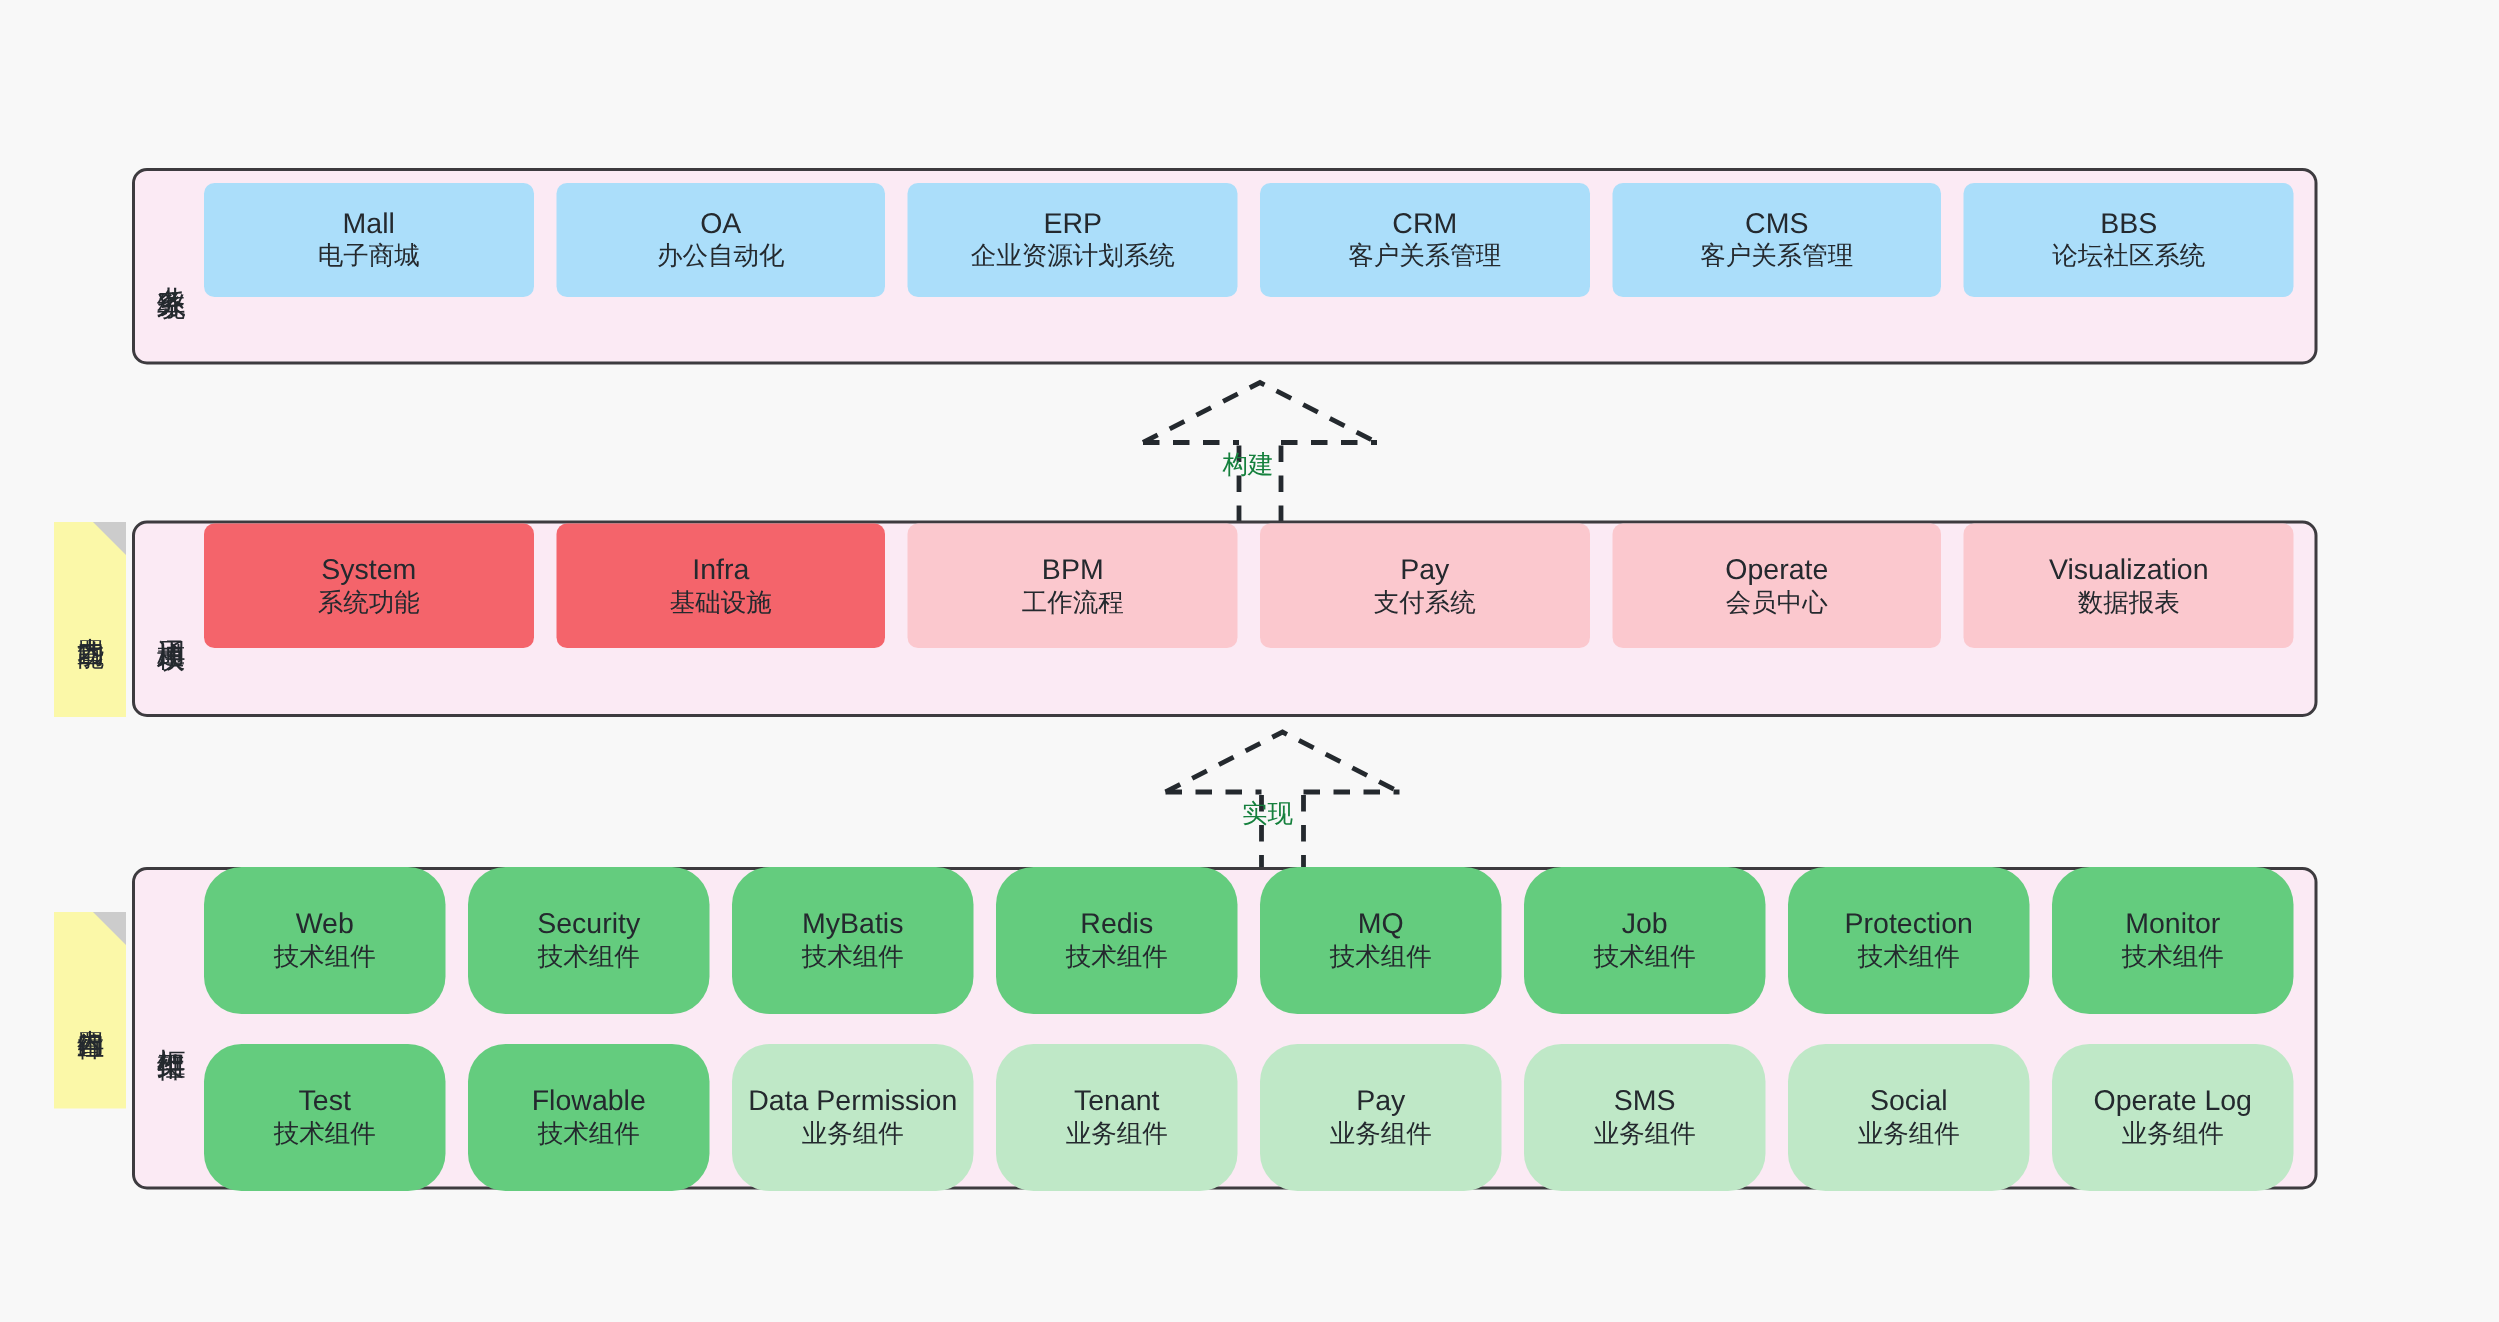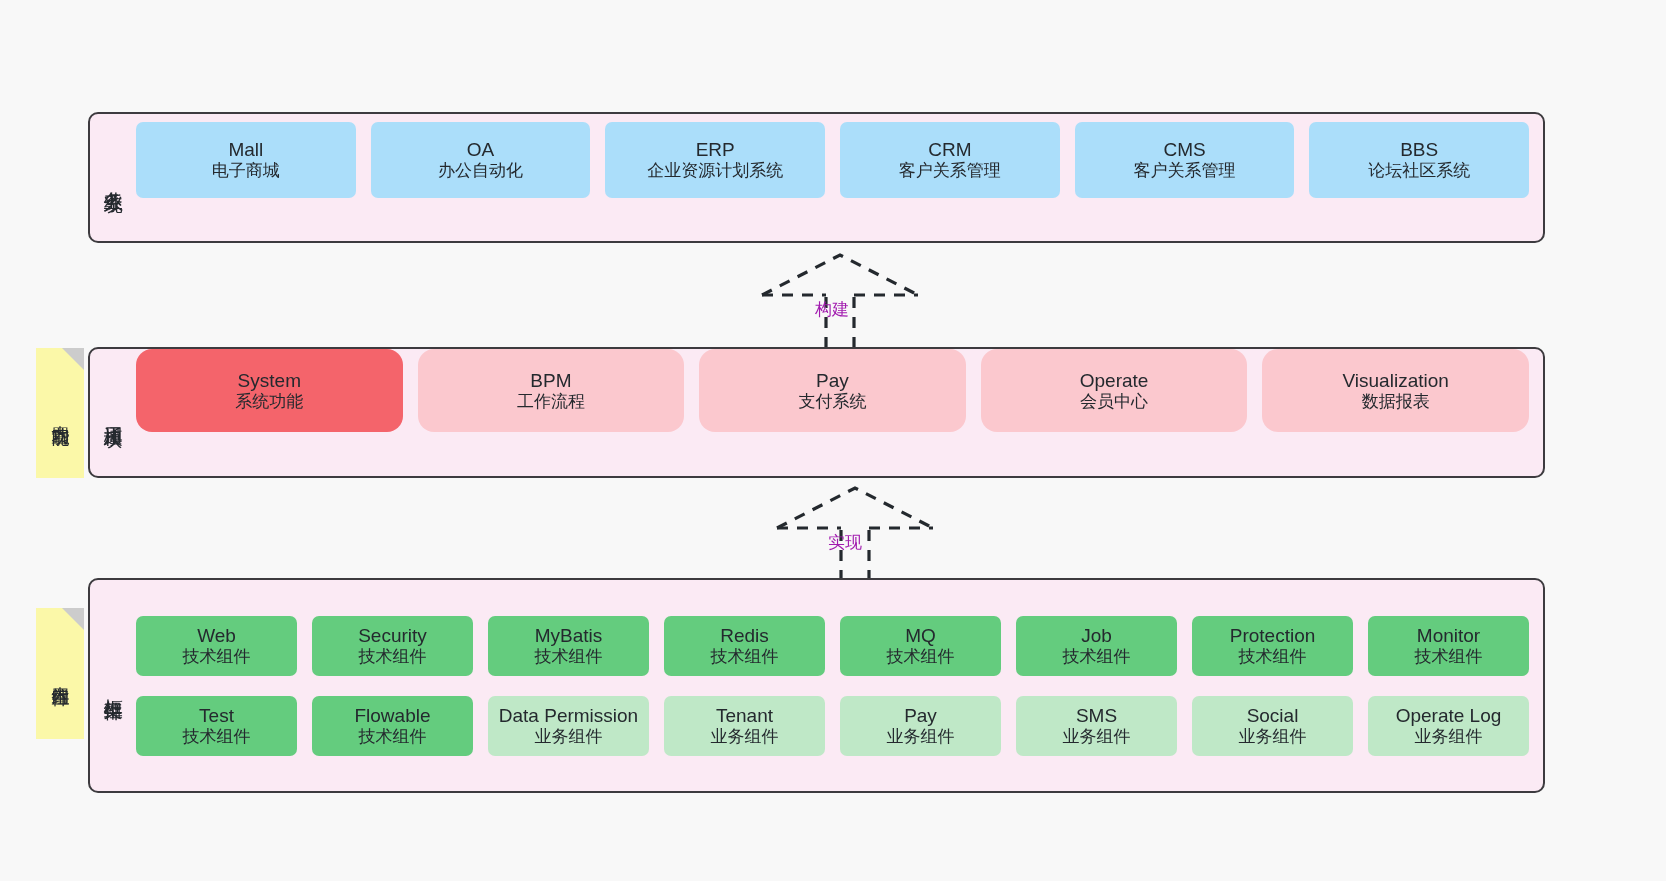--- a/index.html
+++ b/index.html
@@ -78,24 +78,24 @@
   .c-green-strong{ background: #64cc7e; }
   .c-green-soft  { background: #bfe8c7; text-align: center; }
 
   
   #layer-business { left: 88px;  top: 112px; width: 1457px; height: 131px; }
   #layer-business .layer-body { height: 92px; }
   #layer-business .node { height: 76px; }
 
   #layer-common   { left: 88px;  top: 347px; width: 1457px; height: 131px; }
   #layer-common .layer-body { height: 83px; }
-  #layer-common .node { height: 83px; border-radius: 16px; }
+  #layer-common .node { height: 83px; }
 
   #layer-framework{ left: 88px;  top: 578px; width: 1457px; height: 215px; }
-  #layer-framework .node { height: 60px; }
+  #layer-framework .node { height: 98px; border-radius: 25px; }
 
   
   .sticky {
     position: absolute;
     width: 48px;
     background: #fbf8a8;
     color: #24292e;
     font-size: 18px;
     line-height: 1.16;
     display: flex;
@@ -123,21 +123,21 @@
     position: absolute;
     width: 200px;
     height: 105px;
   }
   #arrow-build   { left: 740px; top: 250px; }
   #arrow-impl    { left: 755px; top: 483px; }
   .arrow-wrap svg { display: block; overflow: visible; }
   .arrow-label {
     position: absolute;
     font-size: 17px;
-    color: #a21caf;
+    color: #15803d;
     background: transparent;
     white-space: nowrap;
     user-select: none;
   }
   #arrow-build .arrow-label { left: 75px; top: 48px; }
   #arrow-impl  .arrow-label { left: 73px; top: 48px; }
 </style>
 </head>
 <body>
 
@@ -190,20 +190,24 @@
   </div>
 
   <div class="layer" id="layer-common">
     <div class="layer-title">通用模块</div>
     <div class="layer-body">
       <div class="node-row">
         <div class="node c-red-strong">
           <span class="n-title">System</span>
           <span class="n-sub">系统功能</span>
         </div>
+        <div class="node c-red-strong">
+          <span class="n-title">Infra</span>
+          <span class="n-sub">基础设施</span>
+        </div>
         <div class="node c-red-soft">
           <span class="n-title">BPM</span>
           <span class="n-sub">工作流程</span>
         </div>
         <div class="node c-red-soft">
           <span class="n-title">Pay</span>
           <span class="n-sub">支付系统</span>
         </div>
         <div class="node c-red-soft">
           <span class="n-title">Operate</span>

